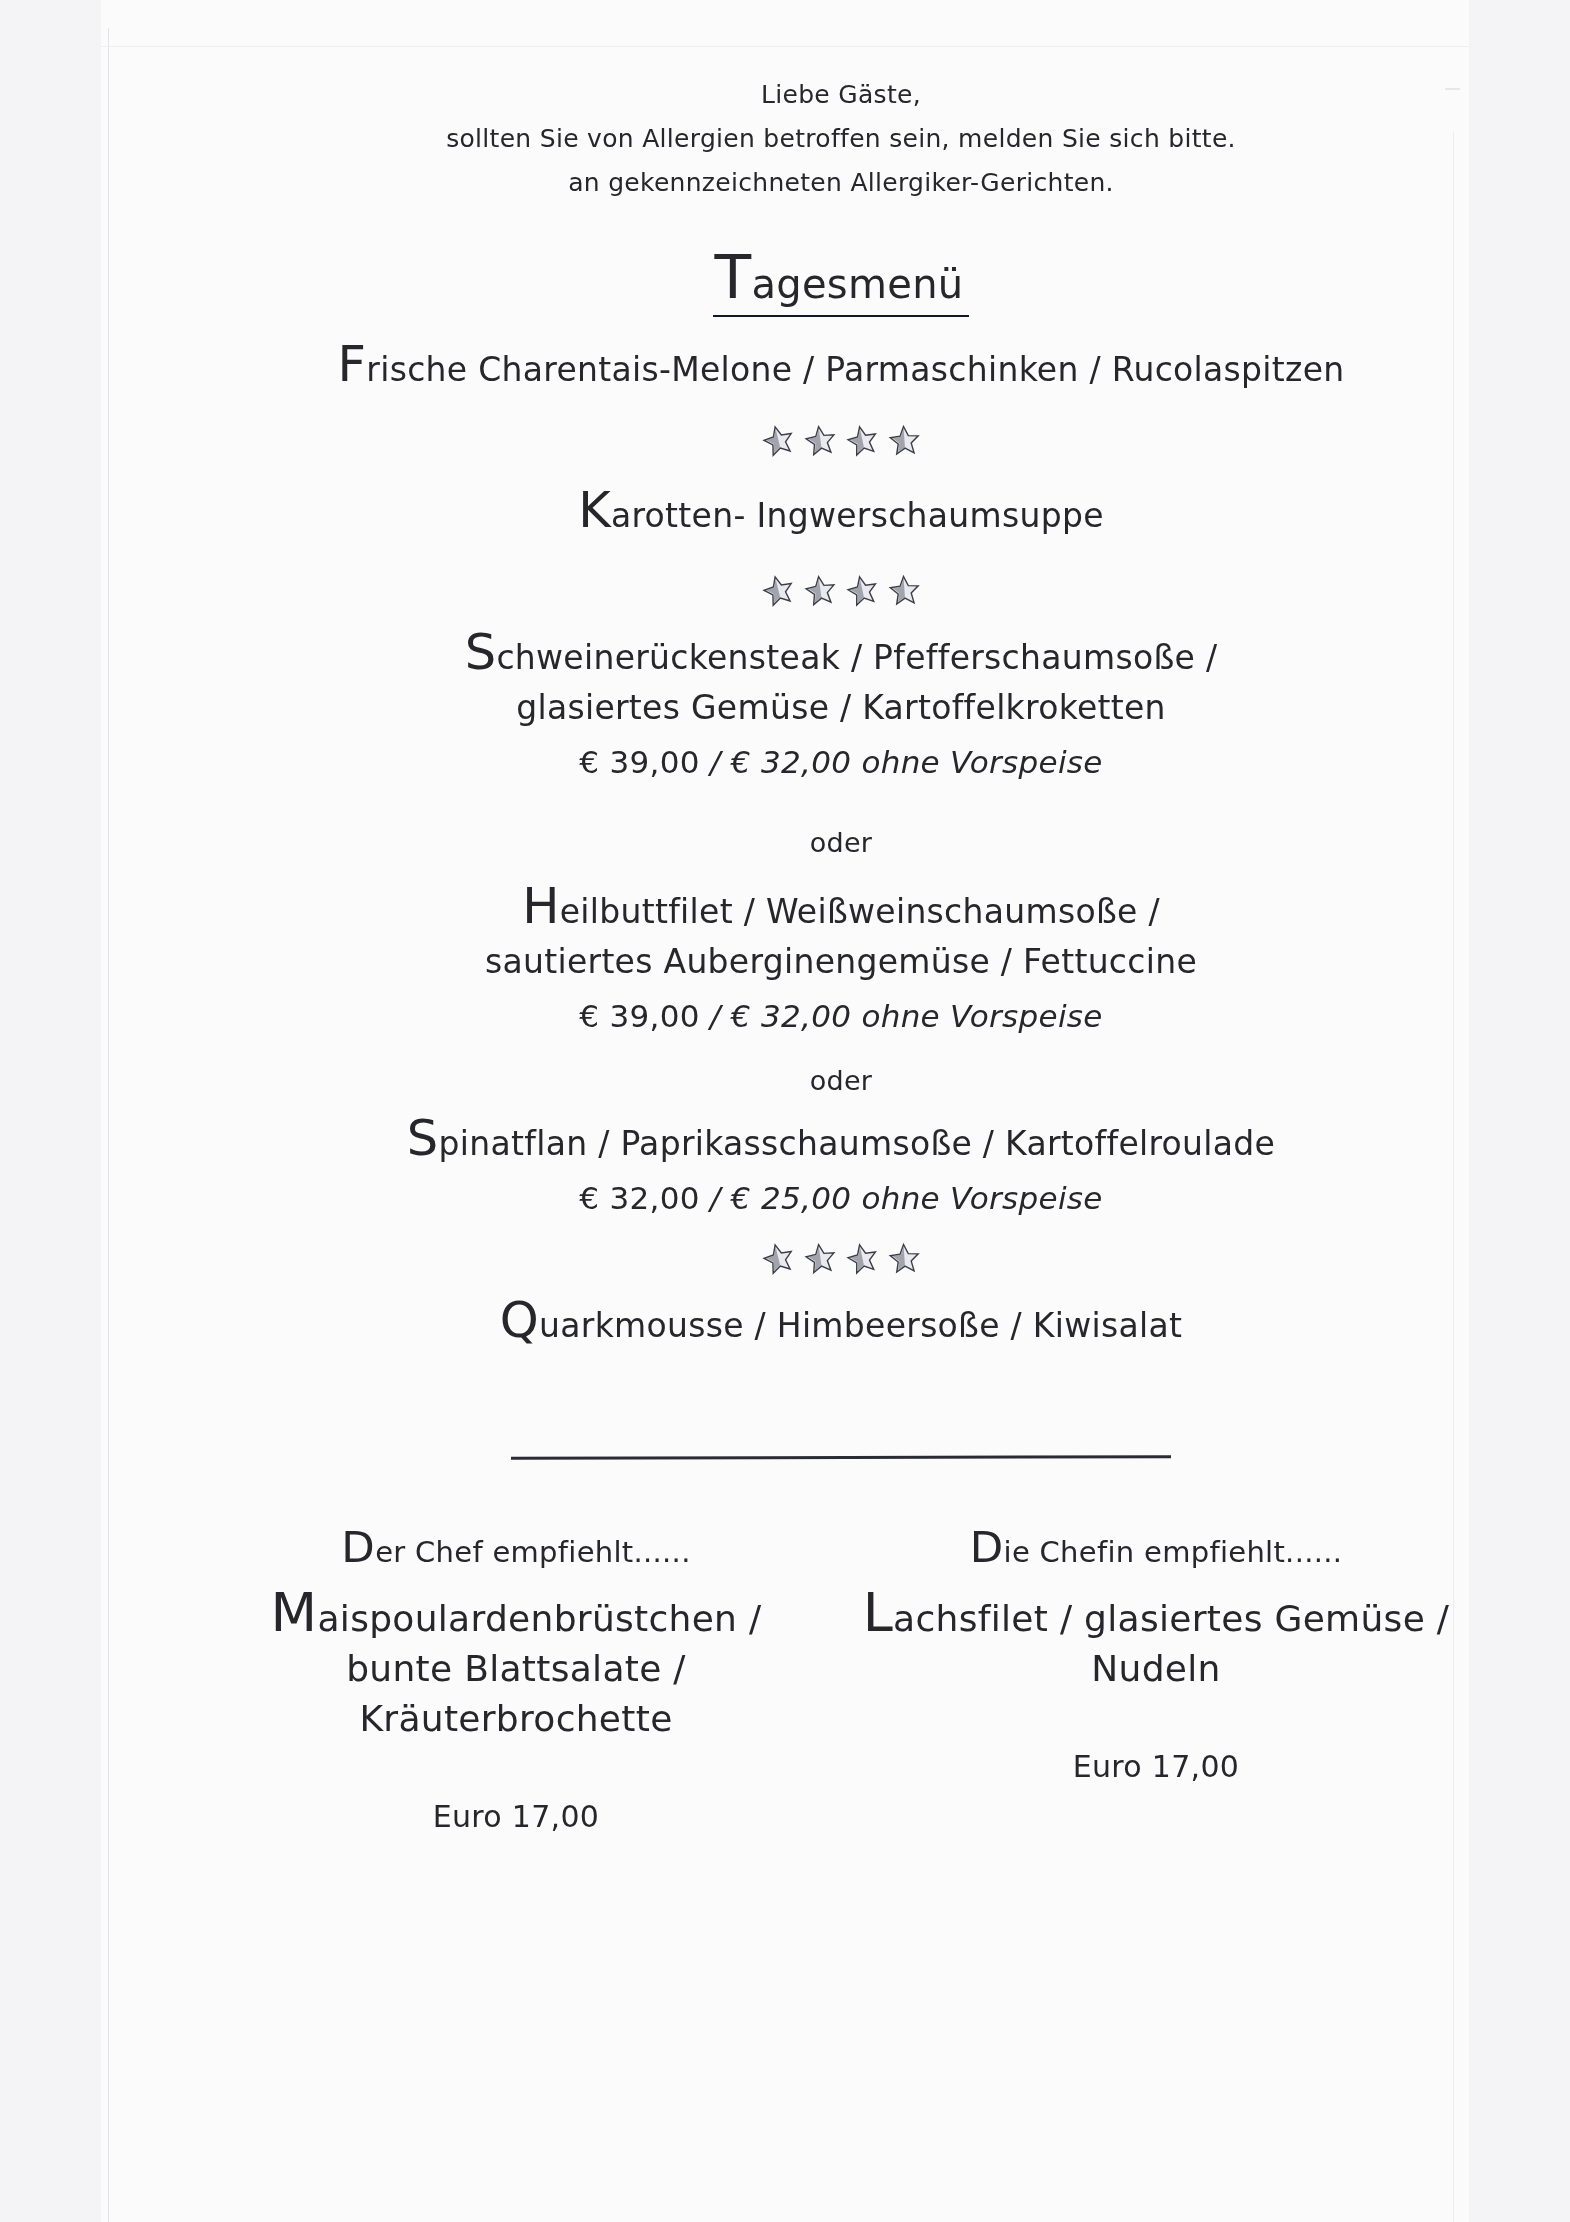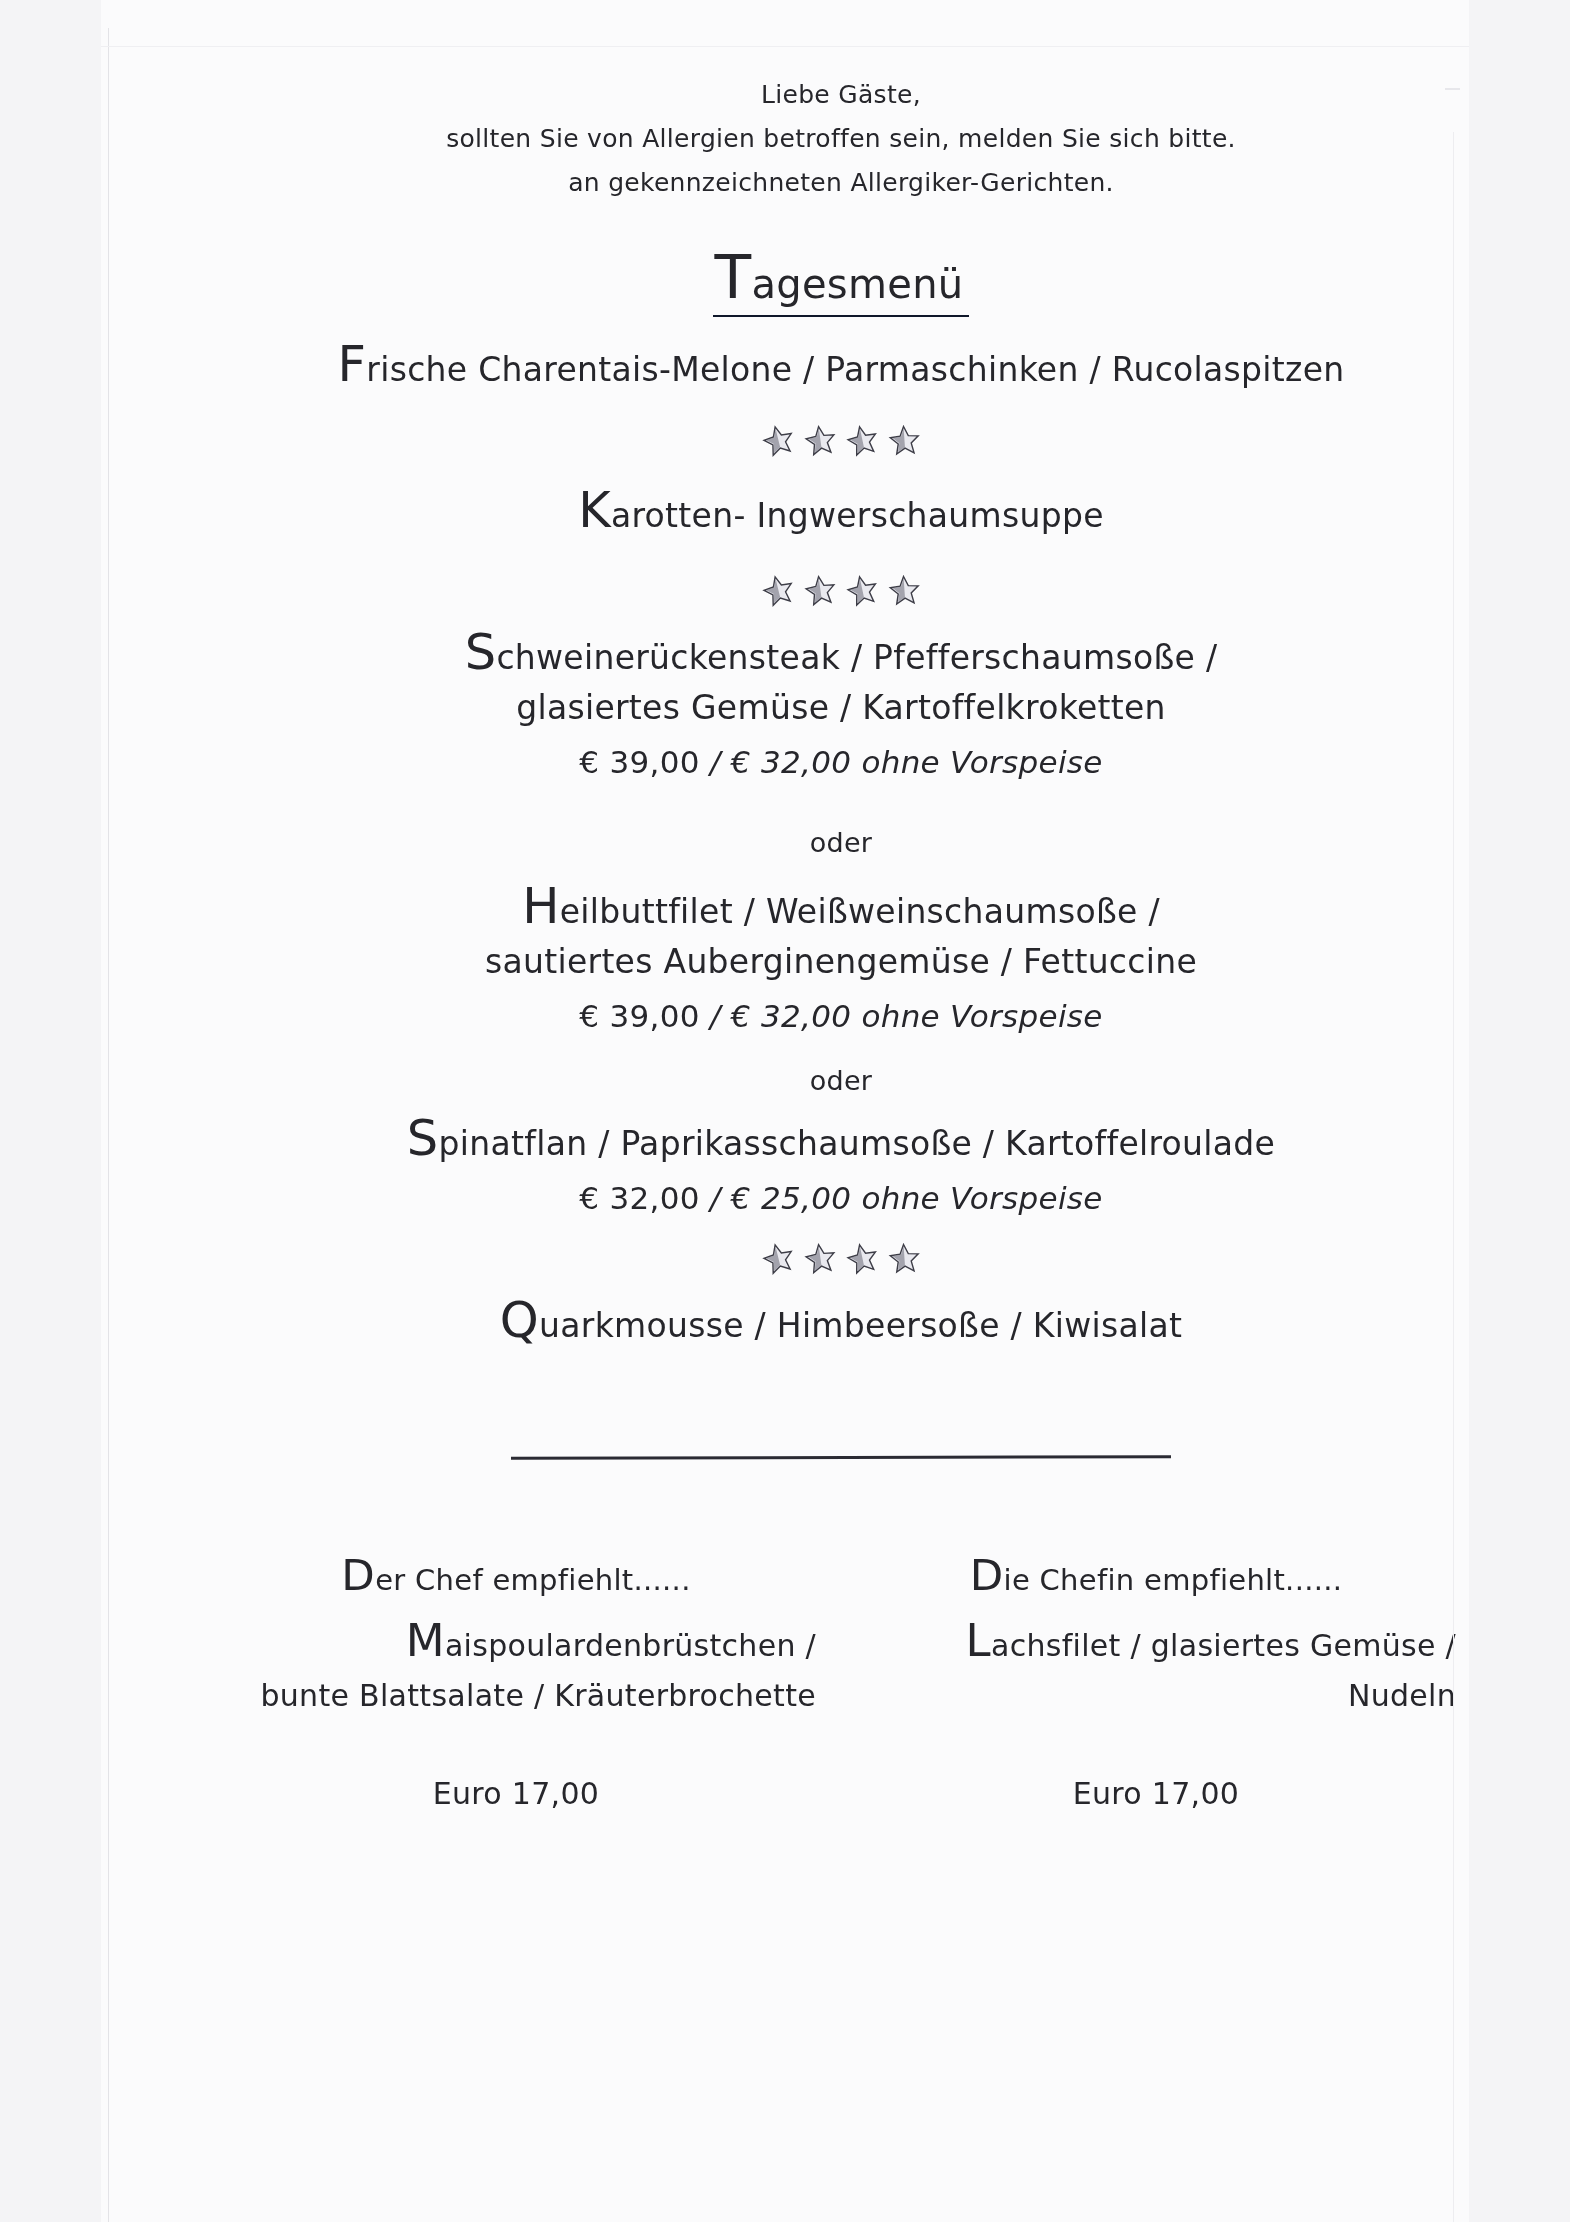--- a/index.html
+++ b/index.html
@@ -56,25 +56,25 @@
   .stars svg:nth-child(4) { transform:rotate(-4deg); }
   .star-shape { fill:#e9e9ef; stroke:#3d3d47; stroke-width:1.4; }
   .star-half  { fill:#6a6a76; opacity:0.55; }
 
   .divider {
     width:660px; height:3px; background:#2b2b33;
     border:none; margin:105px auto 0 auto;
     transform:rotate(-0.15deg);
   }
 
-  .recs { display:flex; margin-top:88px; text-align:center; }
+  .recs { display:flex; margin-top:60px; text-align:center; }
   .rec-col-left  { width:600px; margin-left:115px; }
   .rec-col-right { width:600px; margin-left:40px; }
   .rec-heading { font-size:29px; line-height:56px; font-weight:normal; margin:0; }
-  .rec-line { font-size:30px; line-height:50px;text-align:right; }
+  .rec-line { font-size:36px; line-height:50px; }
   .rec-line-first { margin-top:8px; }
   .rec-price { font-size:30px; line-height:50px; margin-top:48px; }
 </style>
 </head>
 <body>
 
 <svg width="0" height="0" style="position:absolute">
   <defs>
     <g id="deco-star">
       <polygon class="star-shape" points="16.5,2.5 20.6,11.9 30.5,12.8 23,19.5 25.2,29.5 16.5,24.2 7.8,29.5 10,19.5 2.5,12.8 12.4,11.9"></polygon>

